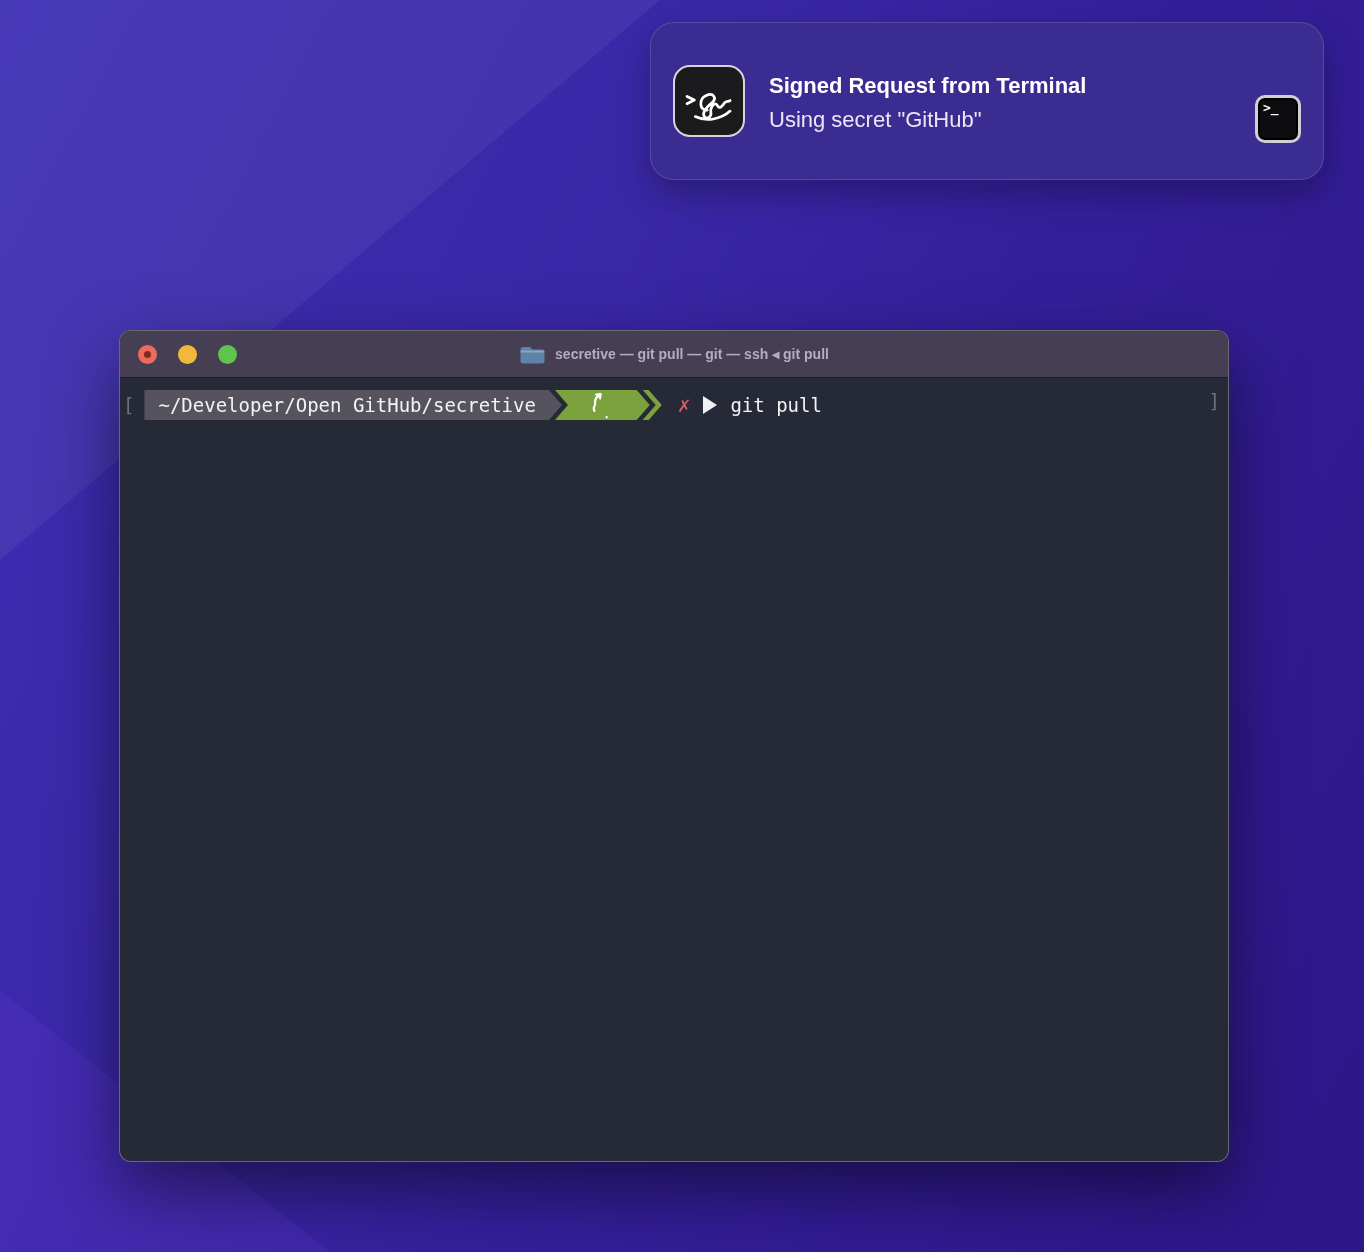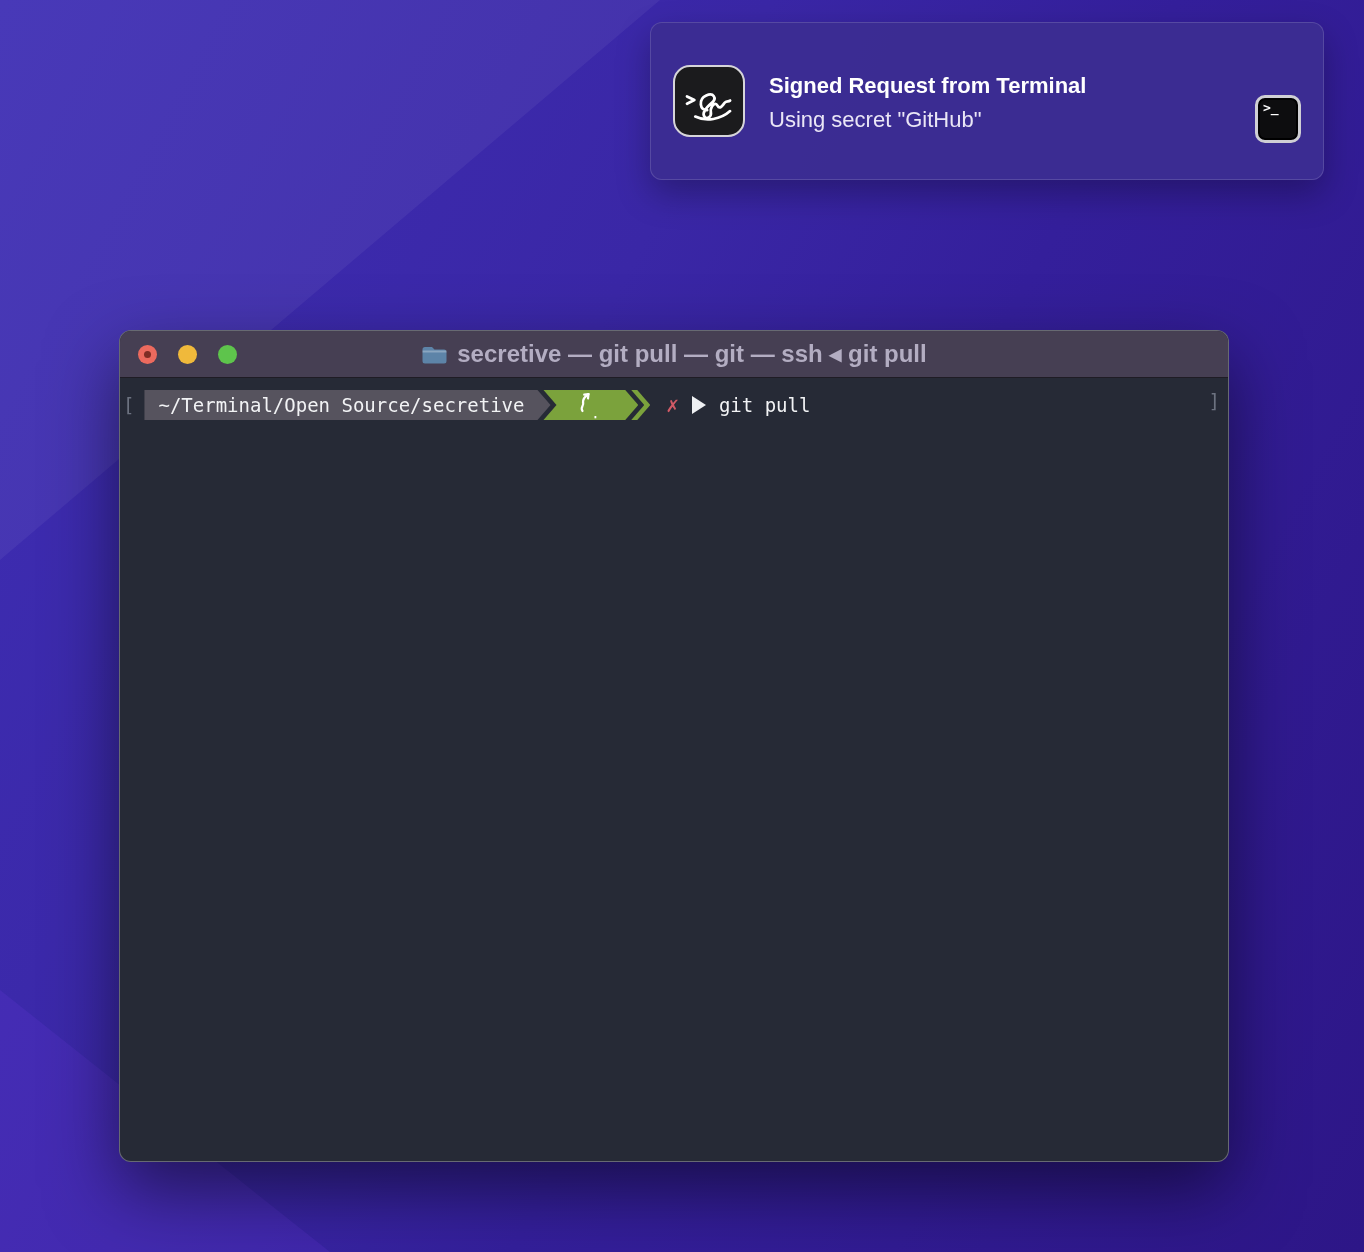--- a/index.html
+++ b/index.html
@@ -10,21 +10,21 @@
   }
   .wp-band { position:absolute; inset:0; pointer-events:none; }
   .wp-band1 { background:rgba(255,255,255,0.055); clip-path:polygon(0 0, 660px 0, 0 560px); }
   .wp-band2 { background:rgba(130,70,250,0.13); clip-path:polygon(0 1252px, 0 990px, 330px 1252px); }
 
   
   .notification {
     position:absolute; left:650px; top:22px; width:672px; height:156px;
     background:rgba(59,45,146,0.96);
     border:1px solid rgba(255,255,255,0.14);
-    border-radius:12px;
+    border-radius:24px;
     box-shadow:0 14px 34px rgba(0,0,0,0.28);
     display:flex; align-items:center;
   }
   .notif-app-icon {
     position:absolute; left:22px; top:42px; width:72px; height:72px;
     background:#1b1b1d; border:2px solid #d6d5d9; border-radius:17px;
     box-sizing:border-box;
     display:flex; align-items:center; justify-content:center;
   }
   .notif-text { position:absolute; left:118px; top:46px; }
@@ -53,21 +53,21 @@
     border-bottom:1px solid rgba(0,0,0,0.55);
     display:flex; align-items:center; justify-content:center;
     position:relative;
   }
   .traffic { position:absolute; left:18px; top:0; height:100%; display:flex; align-items:center; gap:21px; }
   .tl-btn { width:19px; height:19px; border-radius:50%; position:relative; }
   .tl-close { background:#ec6a5e; }
   .tl-min { background:#f0b93b; }
   .tl-zoom { background:#5ec44c; }
   .tl-dot { position:absolute; left:6px; top:6px; width:7px; height:7px; border-radius:50%; background:#7f2d24; }
-  .window-title { display:flex; align-items:center; gap:10px; color:#b3adc2; font-size:24px; font-weight:bold; }
+  .window-title { display:flex; align-items:center; gap:10px; color:#b3adc2; font-size:14px; font-weight:bold; }
 
   .terminal-content {
     position:relative; height:784px;
     font-family:"DejaVu Sans Mono", monospace; font-size:19px;
   }
   .prompt-row { display:flex; align-items:center; height:30px; padding-top:12px; position:relative; }
   .bracket { color:#6c7280; }
   .bracket-left { margin-left:3px; }
   .bracket-right { position:absolute; right:8px; top:12px; }
 
@@ -144,21 +144,21 @@
         </svg>
         <span>secretive — git pull — git — ssh ◂ git pull</span>
       </div>
     </div>
 
     <div class="terminal-content">
       <div class="prompt-row">
         <span class="bracket bracket-left">[</span>
 
         <span class="seg seg-path">
-          <span>~/Terminal/Open Source/secretive</span>
+          <span>~/Developer/Open GitHub/secretive</span>
         </span>
         <span class="pl-gap gap1"></span>
 
         <span class="seg seg-branch">
           <span class="branch-icon">
             <svg width="15" height="23" viewBox="0 0 15 23" fill="none" stroke="#ffffff" stroke-width="2.2" stroke-linecap="round" stroke-linejoin="round">
               <path d="M5.5 21 c-2.8 -3.2 1.8 -5.2 0.6 -8.5"></path>
               <path d="M6 12.5 c-0.2 -4 2 -6 5 -7.8"></path>
               <path d="M11.5 4.2 l-4.3 0.4"></path>
               <path d="M11.5 4.2 l-0.5 4.3"></path>

